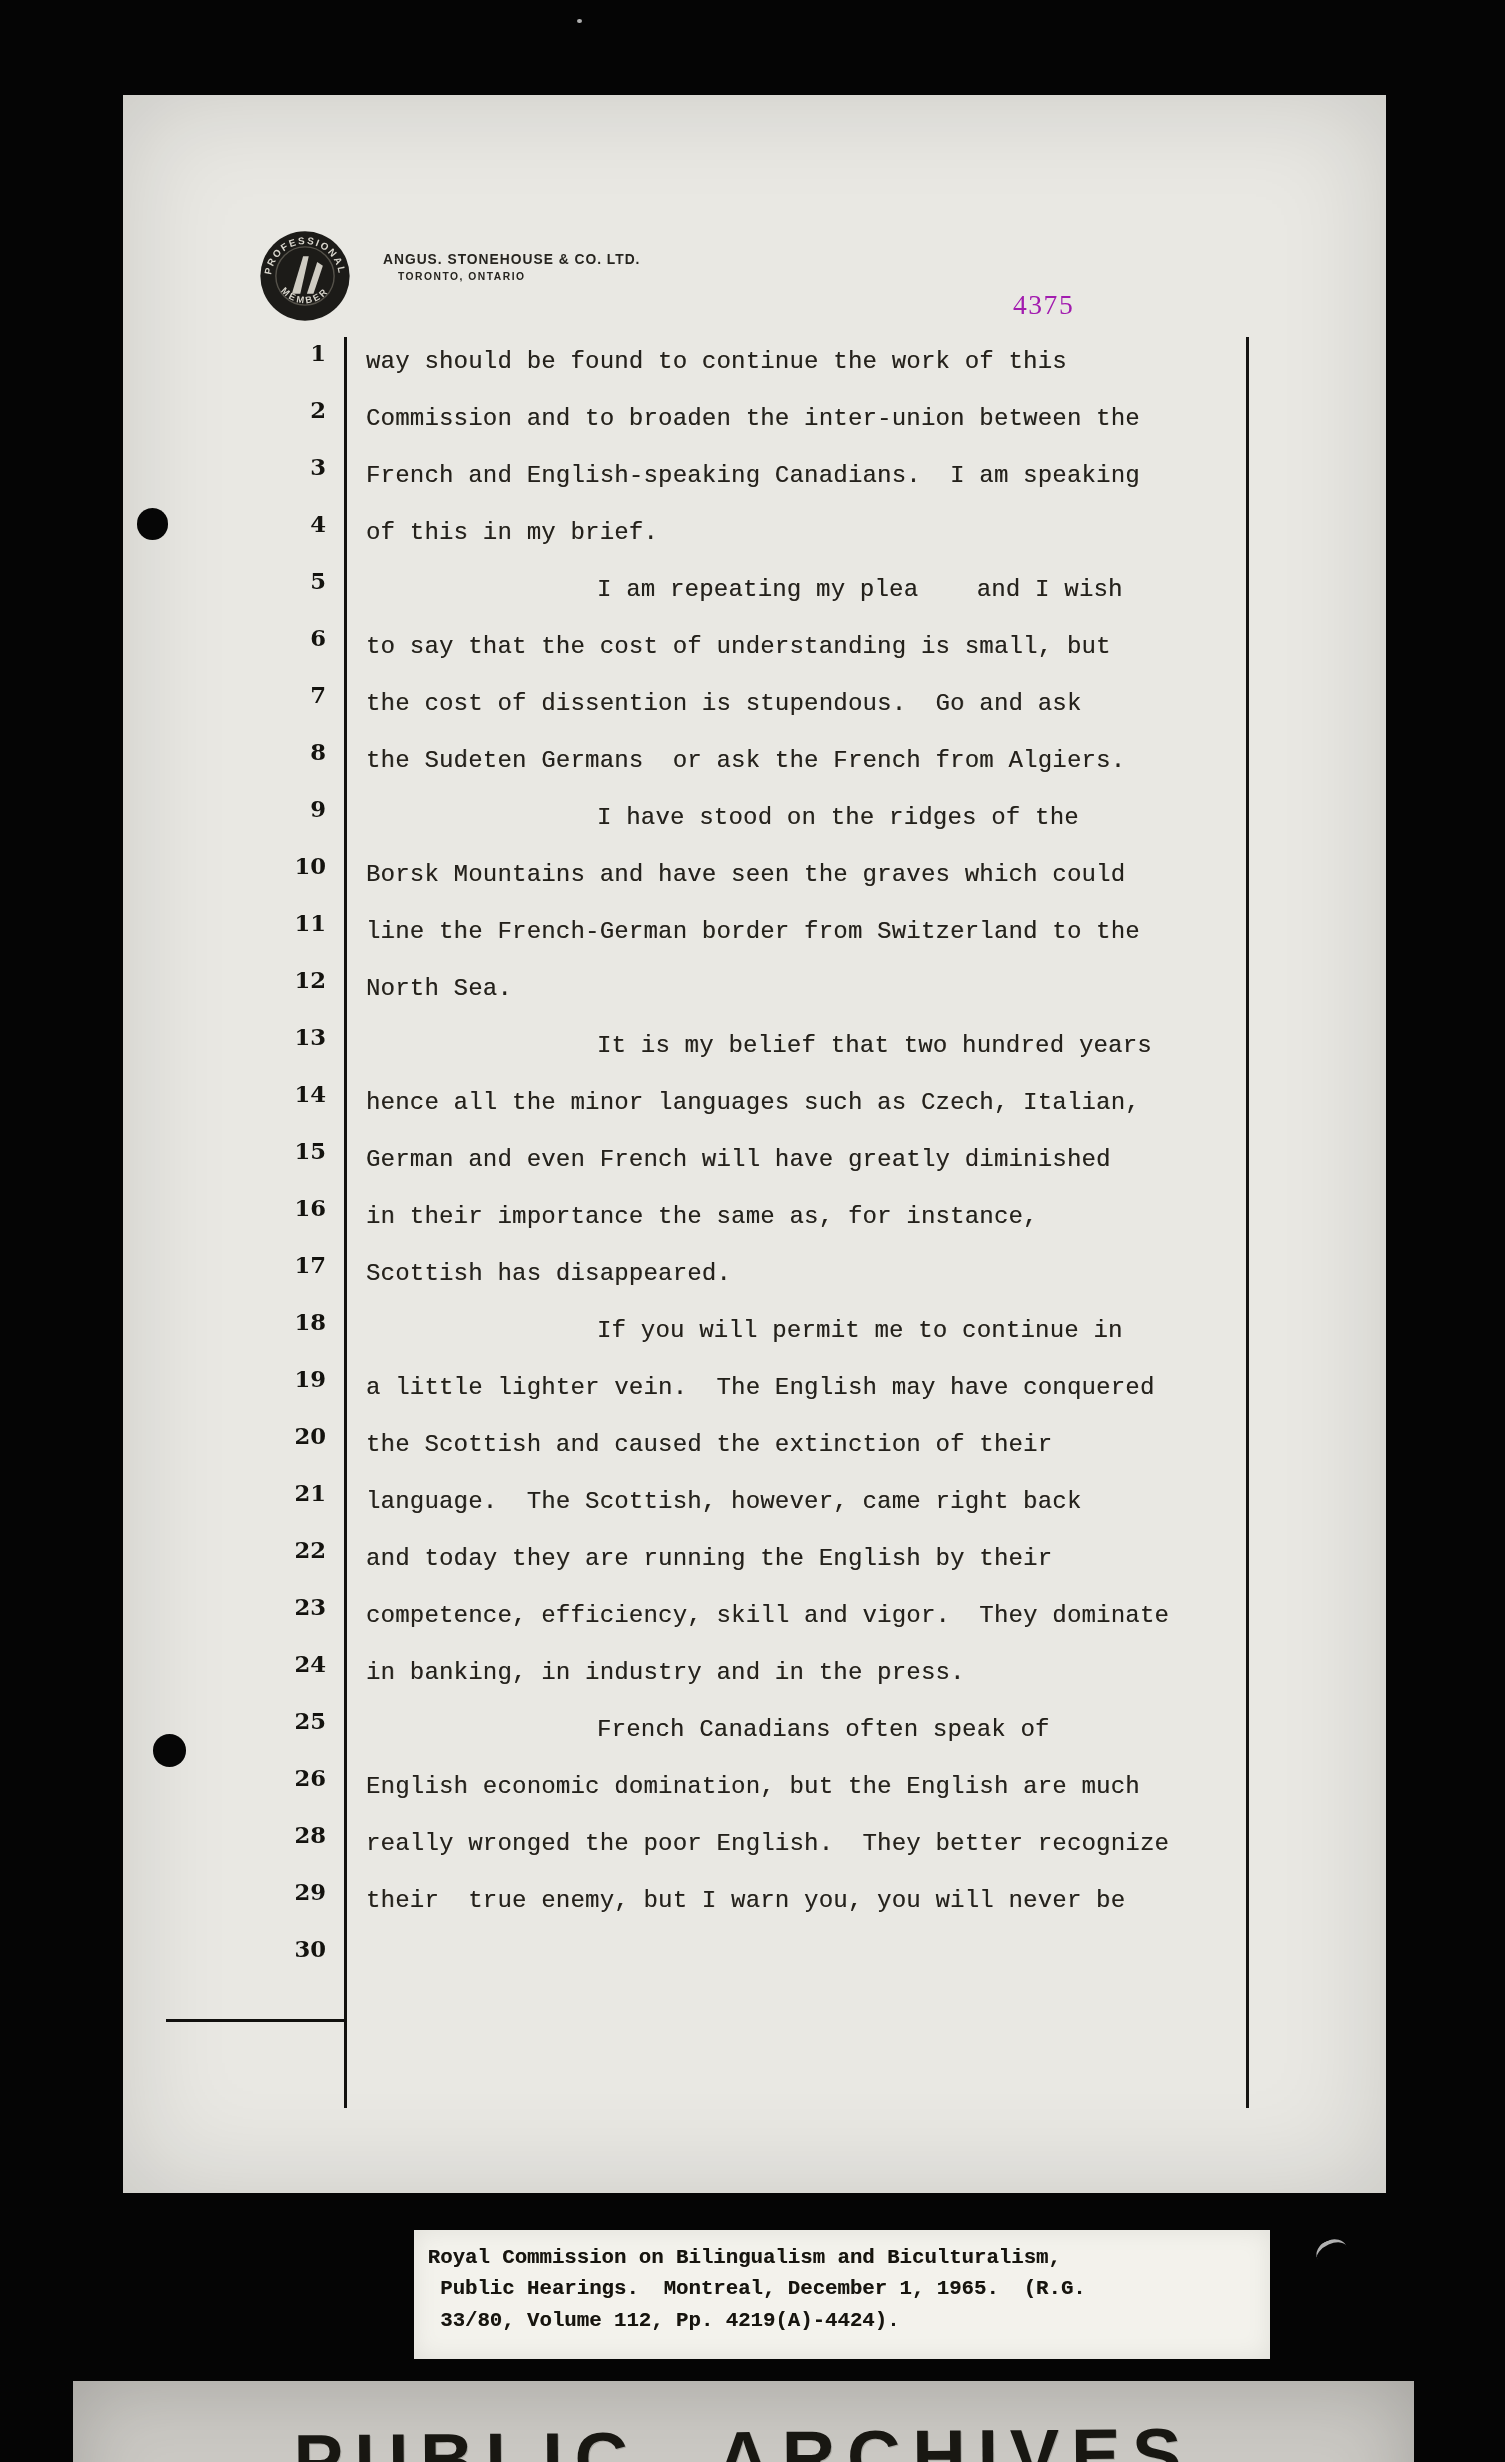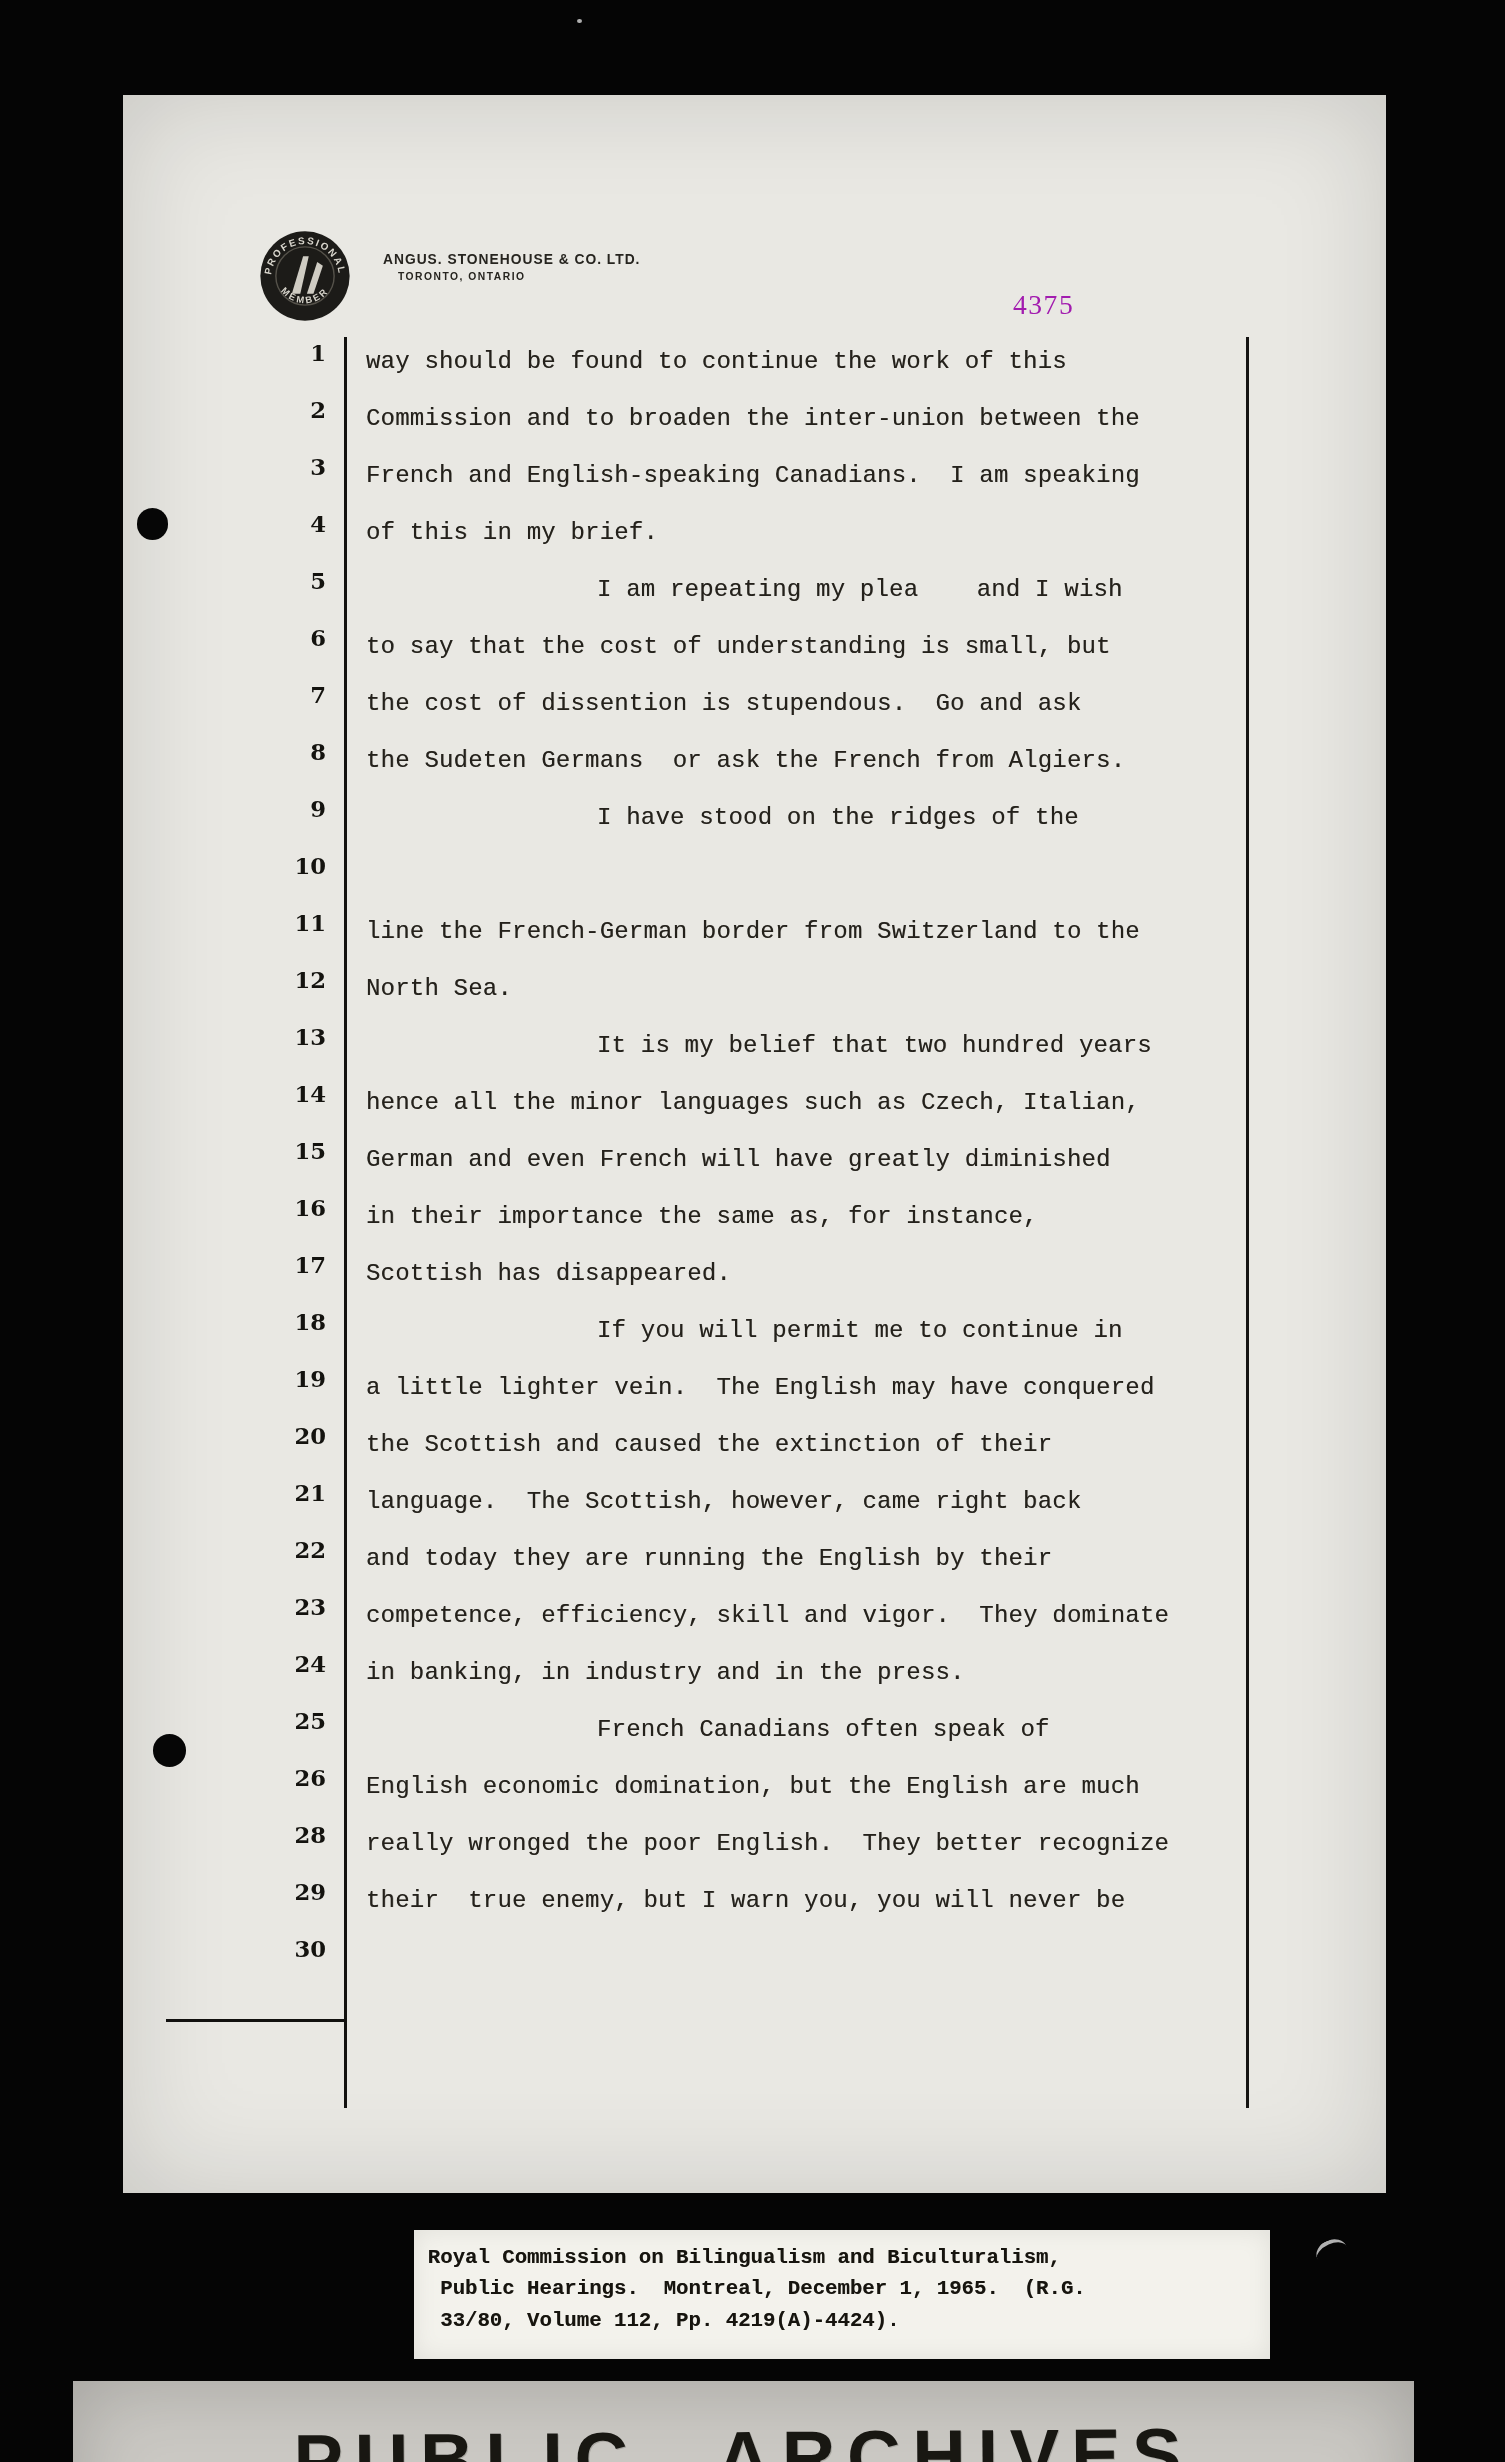--- a/index.html
+++ b/index.html
@@ -112,20 +112,21 @@
         <div class="line-row">
     <span class="line-num">8</span>
     <span class="line-text">the Sudeten Germans  or ask the French from Algiers.</span>
   </div>
         <div class="line-row">
     <span class="line-num">9</span>
     <span class="line-text indent">I have stood on the ridges of the</span>
   </div>
         <div class="line-row">
     <span class="line-num">10</span>
+    <span class="line-text">Borsk Mountains and have seen the graves which could</span>
   </div>
         <div class="line-row">
     <span class="line-num">11</span>
     <span class="line-text">line the French-German border from Switzerland to the</span>
   </div>
         <div class="line-row">
     <span class="line-num">12</span>
     <span class="line-text">North Sea.</span>
   </div>
         <div class="line-row">

